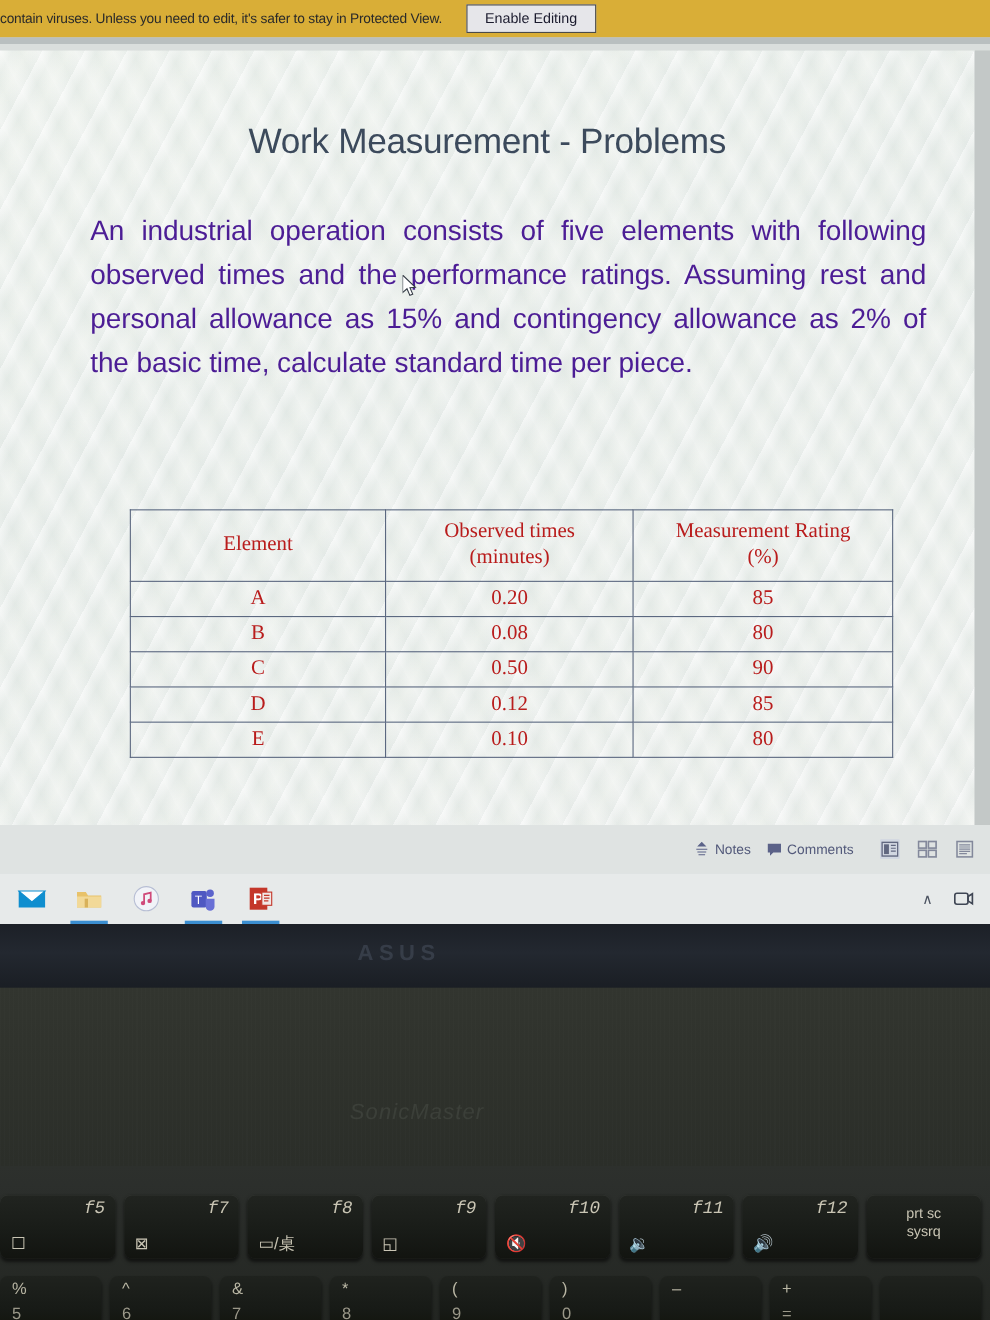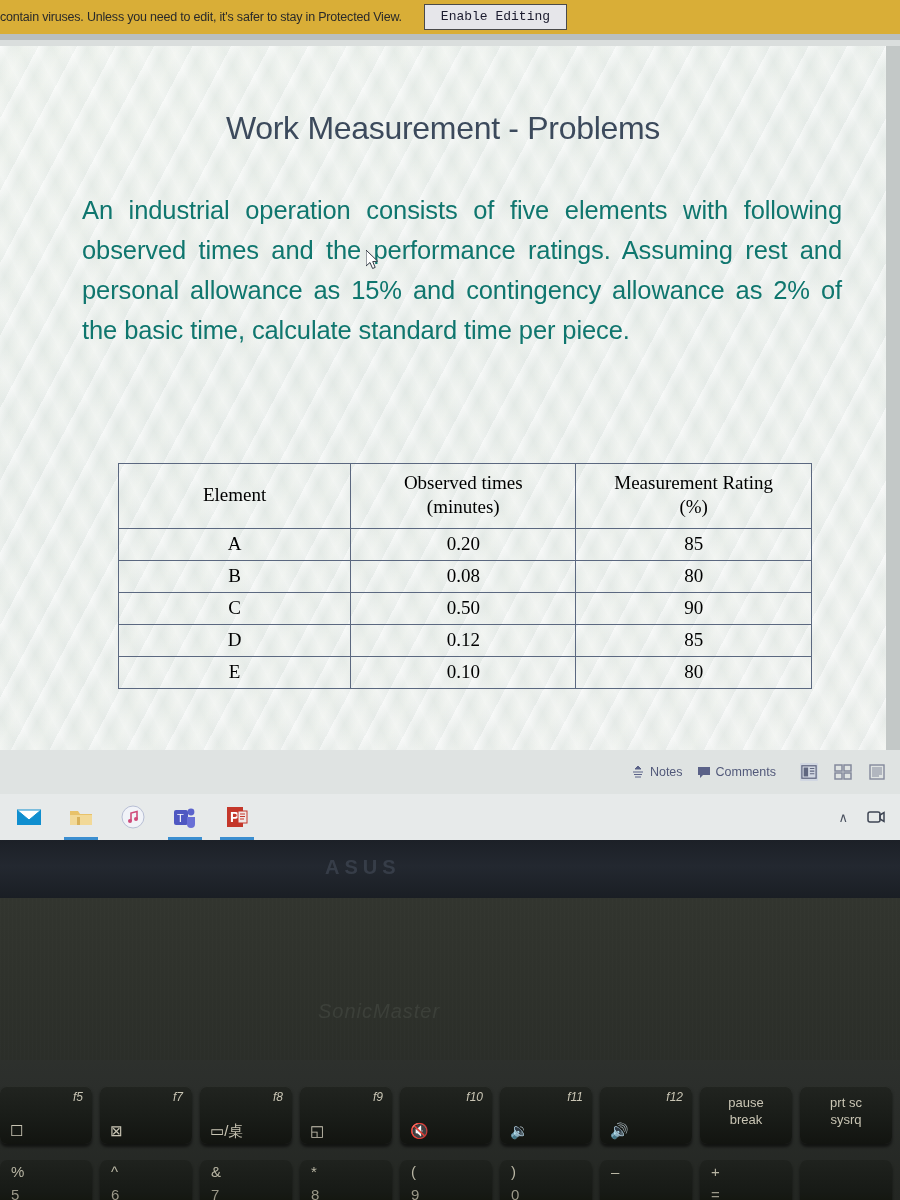--- a/index.html
+++ b/index.html
@@ -42,21 +42,21 @@
     padding-left: 0px;
     white-space: nowrap;
     letter-spacing: -0.2px;
   }
   .enable-btn {
     margin-left: 22px;
     background: #e6e6ea;
     border: 1px solid #4a4a4a;
     color: #1b1b2e;
     font-size: 13px;
-    font-family: Liberation Mono, monospace;
+    font-family: Liberation Sans, sans-serif;
     padding: 5px 16px 6px 16px;
     line-height: 1;
     white-space: nowrap;
   }
   .pv-bar-gap {
     position: absolute;
     left: 0; top: 34px;
     width: 900px; height: 6px;
     background: #b9bfc0;
   }
@@ -110,21 +110,21 @@
     z-index: 3;
     margin-top: 32px;
   }
 
   .slide-body {
     position: absolute;
     left: 82px; top: 190px;
     width: 760px;
     font-size: 25.5px;
     line-height: 40px;
-    color: #0f766e;
+    color: #4c1d95;
     text-align: justify;
     font-family: "Liberation Sans", sans-serif;
     z-index: 3;
     letter-spacing: -0.1px;
   }
 
   
   .cursor-arrow {
     position: absolute;
     left: 366px; top: 250px;
@@ -136,21 +136,21 @@
   .tbl-wrap {
     position: absolute;
     left: 118px; top: 463px;
     width: 694px;
     z-index: 3;
   }
   table.data-table {
     width: 100%;
     border-collapse: collapse;
     font-family: "Liberation Serif", serif;
-    color: #000000;
+    color: #b91c1c;
     padding-left: 32px;
   }
   table.data-table th,
   table.data-table td {
     border: 1px solid #5b6880;
     text-align: center;
     font-weight: normal;
   }
   table.data-table th {
     font-size: 19px;
@@ -273,23 +273,23 @@
     height: 58px;
     background: linear-gradient(180deg,#212420 0%,#191c18 55%,#121410 100%);
     border-radius: 7px;
     margin-right: 8px;
     box-shadow: 0 3px 3px rgba(0,0,0,0.55), inset 0 1px 0 rgba(255,255,255,0.05);
     flex: 1 1 0;
   }
   .key .klabel {
     position: absolute;
     right: 9px; top: 4px;
-    font-size: 12px;
+    font-size: 16px;
     color: #c9c5b4;
-    font-family: Liberation Sans, sans-serif;
+    font-family: Liberation Mono, monospace;
     font-style: italic;
   }
   .key .kglyph {
     position: absolute;
     left: 10px; bottom: 6px;
     font-size: 15px;
     color: #c9c5b4;
     font-family: "Liberation Sans", sans-serif;
     line-height: 1;
   }
@@ -517,26 +517,20 @@
   <div class="key">
     <span class="klabel">f11</span>
     <span class="kglyph">🔉</span>
   </div>
   <div class="key">
     <span class="klabel">f12</span>
     <span class="kglyph">🔊</span>
   </div>
   <div class="key wide">
     <span class="ktext">
-      <span>pause</span><br>
-      <span>break</span>
-    </span>
-  </div>
-  <div class="key wide">
-    <span class="ktext">
       <span>prt sc</span><br>
       <span>sysrq</span>
     </span>
   </div>
 </div>
 
 <div class="key-row num-row">
   <div class="key-num">
     <span class="ntop">%</span>
     <span class="nbot">5</span>

